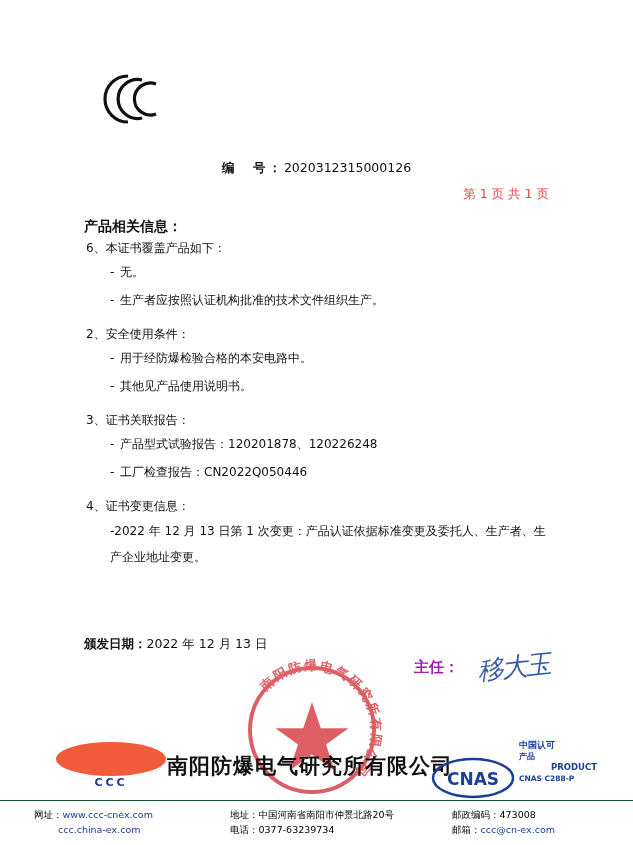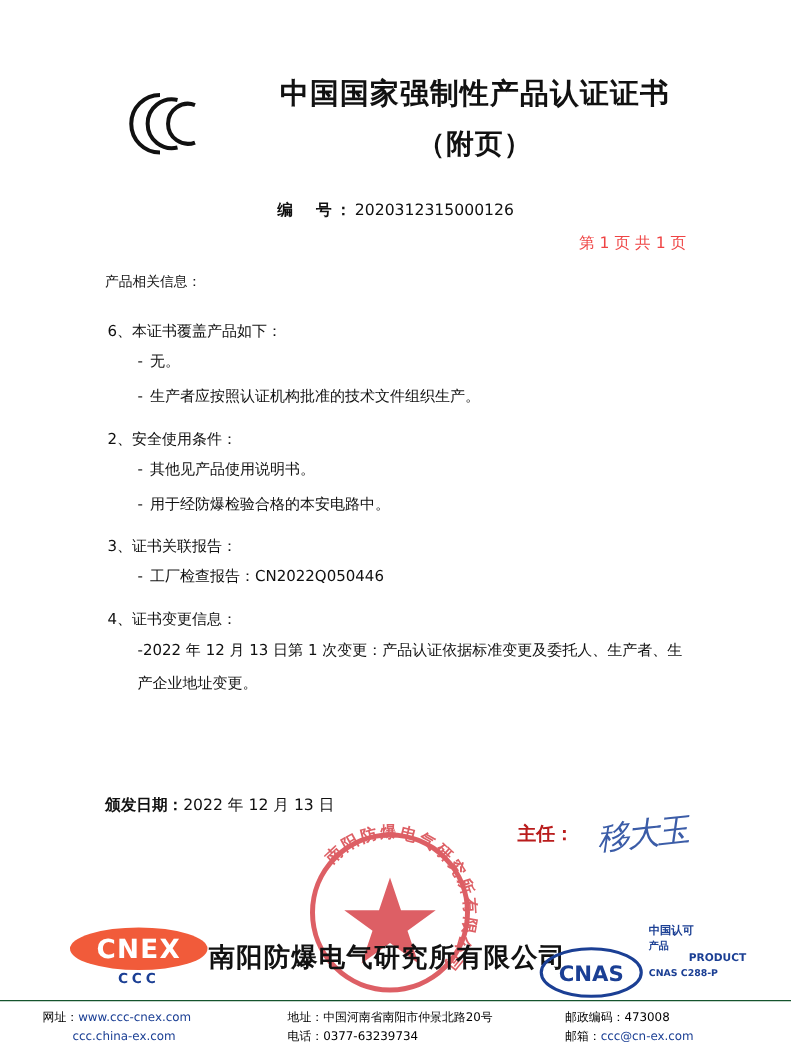--- a/index.html
+++ b/index.html
@@ -97,23 +97,23 @@
   .body-area {
     position: absolute;
     top: 218px;
     left: 84px;
     width: 470px;
     font-family: "DejaVu Sans", sans-serif;
     font-size: 12px;
     color: #111;
   }
   .section-title {
-    font-weight: normal;
-    font-size: 11px;
-    margin-bottom: 20px;
+    font-weight: bold;
+    font-size: 14px;
+    margin-bottom: 0;
   }
   .item {
     margin-bottom: 6px;
   }
   .item-head {
     font-size: 12px;
     line-height: 24px;
     margin-left: 2px;
   }
   .sub {
@@ -146,21 +146,21 @@
   .issue-date .val {
     font-weight: normal;
   }
   .director {
     position: absolute;
     top: 658px;
     left: 414px;
     font-family: "DejaVu Sans", sans-serif;
     font-size: 15px;
     font-weight: bold;
-    color: #b91c1c;
+    color: #a21caf;
     text-align: right;
   }
   .signature {
     position: absolute;
     top: 648px;
     left: 478px;
     width: 110px;
     height: 46px;
     color: #2b4fa0;
     font-family: "DejaVu Serif", serif;
@@ -300,48 +300,45 @@
   <div class="header">
     <div class="ccc-logo">
       <svg width="86" height="66" viewBox="0 0 86 66">
         <g fill="none" stroke="#111" stroke-width="3.2">
           <path d="M44 10 A23 23 0 1 0 44 56"></path>
           <path d="M58 14 A19.5 19.5 0 1 0 58 52"></path>
           <path d="M72 18 A16 16 0 1 0 72 48"></path>
         </g>
       </svg>
     </div>
-    <div class="title-block">
-      <div class="title-main">中国国家强制性产品认证证书</div>
-      <div class="title-sub">（附页）</div>
-    </div>
   </div>
 
   <div class="cert-no">
     <span class="label">编　号：</span><span class="value">2020312315000126</span>
   </div>
   <div class="page-count">第 1 页 共 1 页</div>
 
   <div class="body-area">
     <div class="section-title">产品相关信息：</div>
 
     <div class="item">
       <div class="item-head">6、本证书覆盖产品如下：</div>
       <div class="sub"><span class="dash">-</span><span>无。</span></div>
       <div class="sub"><span class="dash">-</span><span>生产者应按照认证机构批准的技术文件组织生产。</span></div>
     </div>
 
     <div class="item">
       <div class="item-head">2、安全使用条件：</div>
+      <div class="sub"><span class="dash">-</span><span>用于经防爆检验合格的本安电路中。</span></div>
       <div class="sub"><span class="dash">-</span><span>其他见产品使用说明书。</span></div>
-      <div class="sub"><span class="dash">-</span><span>用于经防爆检验合格的本安电路中。</span></div>
     </div>
 
     <div class="item">
       <div class="item-head">3、证书关联报告：</div>
+      <div class="sub"><span class="dash">-</span><span>产品型式试验报告：120201878、120226248</span></div>
       <div class="sub"><span class="dash">-</span><span>工厂检查报告：CN2022Q050446</span></div>
     </div>
 
     <div class="item">
       <div class="item-head">4、证书变更信息：</div>
       <div class="sub-wrap"><span class="dash">-</span><span>2022 年 12 月 13 日第 1 次变更：产品认证依据标准变更及委托人、生产者、生产企业地址变更。</span></div>
     </div>
   </div>
 
   <div class="issue-date">
@@ -358,21 +355,20 @@
       <circle cx="80" cy="80" r="62" fill="none" stroke="#d4333a" stroke-width="4"></circle>
       <polygon fill="#d4333a" points="80,52 88.8,78.2 116.6,78.2 94,94.6 102.8,120.8 80,104.4 57.2,120.8 66,94.6 43.4,78.2 71.2,78.2"></polygon>
       <text font-family="DejaVu Sans, sans-serif" font-size="13" font-weight="bold" fill="#d4333a" letter-spacing="2">
         <textPath href="#sealArc" startOffset="11%">南阳防爆电气研究所有限公司</textPath>
       </text>
     </svg>
   </div>
 
   <div class="cnex-logo">
     <div class="oval"></div>
-    <div class="oval-text">CNEX</div>
     <div class="sub-text">CCC</div>
   </div>
 
   <div class="company-name">南阳防爆电气研究所有限公司</div>
 
   <div class="cnas-block">
     <div class="cnas-logo">
       <svg width="84" height="44" viewBox="0 0 84 44">
         <ellipse cx="42" cy="22" rx="40" ry="19" fill="none" stroke="#1b3f94" stroke-width="2.5"></ellipse>
         <text x="42" y="29" text-anchor="middle" font-family="DejaVu Sans, sans-serif" font-size="17" font-weight="bold" fill="#1b3f94">CNAS</text>

